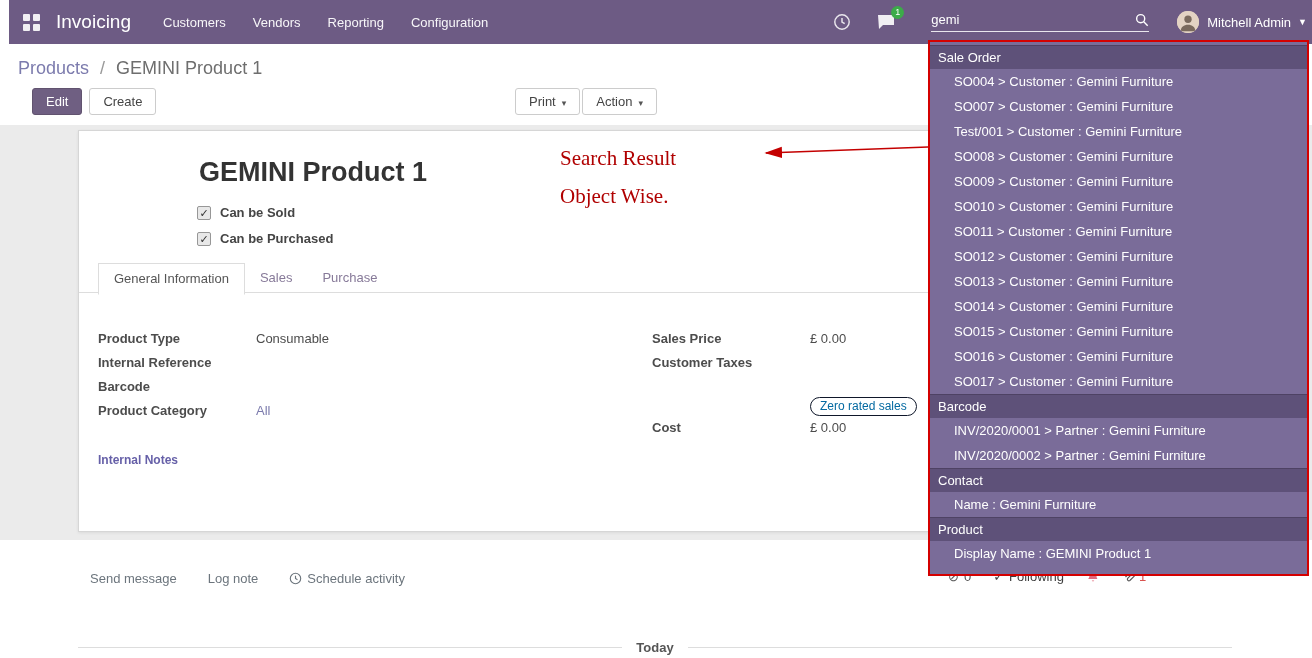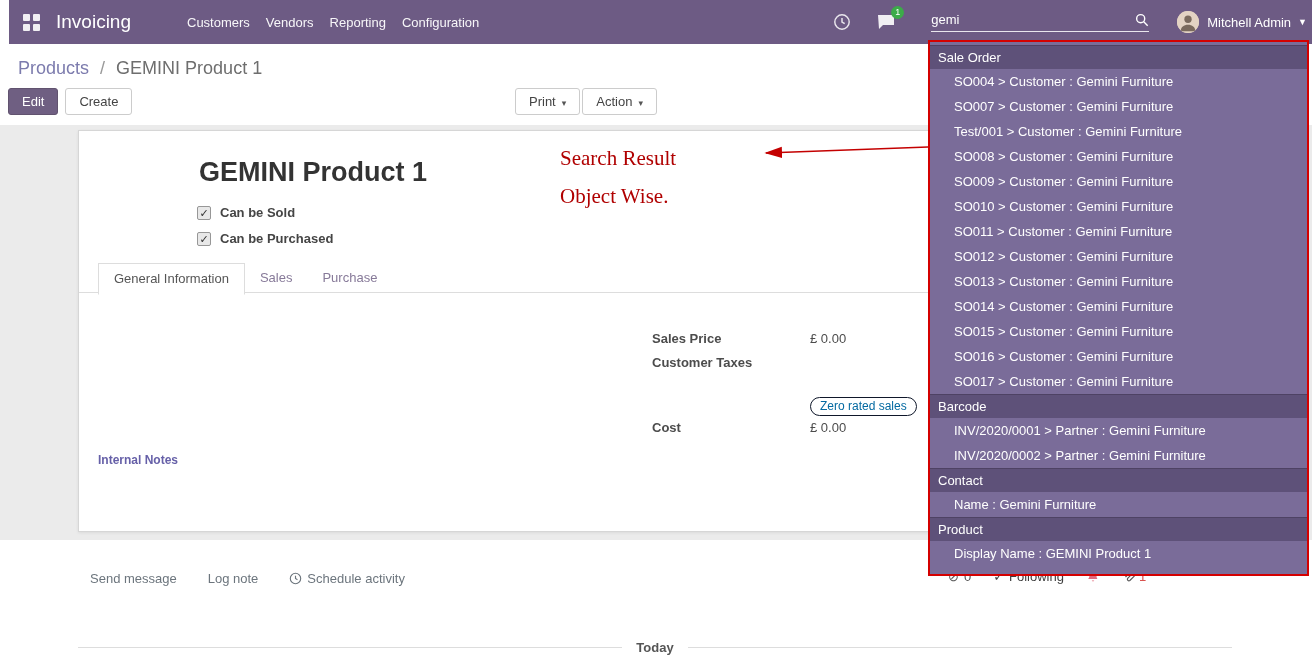--- a/index.html
+++ b/index.html
@@ -6,21 +6,21 @@
   body { font-family:"Liberation Sans", sans-serif; background:#fff; }
   .screen { position:relative; width:1312px; height:658px; background:#fff; overflow:hidden; }
 
   
   .navbar { position:absolute; top:0; left:9px; width:100%; height:44px; background:#6d5b84;
             display:flex; align-items:center; color:#fff; z-index:2; }
   .apps-grid { margin-left:14px; width:17px; height:17px; display:grid;
                grid-template-columns:7px 7px; grid-template-rows:7px 7px; gap:3px; cursor:pointer; }
   .apps-grid span { background:rgba(255,255,255,.9); border-radius:1px; }
   .brand { margin-left:16px; font-size:19px; font-weight:500; cursor:pointer; }
-  .nav-menus { margin-left:56px; display:flex; gap:16px; font-size:13px; }
+  .nav-menus { margin-left:32px; display:flex; gap:27px; font-size:13px; }
   .nav-menu { color:rgba(255,255,255,.95); cursor:pointer; }
   .nav-right { margin-left:auto; display:flex; align-items:center; padding-right:14px; }
   .nav-icon { width:18px; height:18px; color:rgba(255,255,255,.85); cursor:pointer; position:relative; }
   .nav-icon svg { width:100%; height:100%; }
   .icon-clock { margin-right:26px; }
   .icon-chat  { margin-right:36px; }
   .badge { position:absolute; top:-7px; right:-9px; min-width:13px; height:13px; background:#3cab49;
            border-radius:50%; color:#fff; font-size:9px; line-height:13px; text-align:center; padding:0 2px; }
   .nav-search { width:218px; display:flex; align-items:center; border-bottom:1px solid rgba(255,255,255,.85);
                 padding-bottom:4px; margin-right:28px; }
@@ -30,21 +30,21 @@
   .search-icon svg { width:100%; height:100%; }
   .avatar { width:22px; height:22px; border-radius:50%; background:#e3d3c3; overflow:hidden; display:inline-block; cursor:pointer; }
   .avatar svg { width:100%; height:100%; }
   .user-name { margin-left:8px; font-size:13px; cursor:pointer; }
   .user-caret { margin-left:7px; font-size:9px; cursor:pointer; }
 
   
   .breadcrumb { position:absolute; top:58px; left:18px; font-size:18px; color:#6e6e6e; }
   .bc-link { color:#7C7BAD; cursor:pointer; }
   .bc-sep { margin:0 6px; color:#999; }
-  .btn-row { position:absolute; top:88px; left:8px; display:flex; gap:7px; }
+  .btn-row { position:absolute; top:88px; left:32px; display:flex; gap:7px; }
   .btn-center { position:absolute; top:88px; left:515px; display:flex; gap:2px; }
   .btn { font-size:13px; padding:5px 13px; border-radius:3px; cursor:pointer;
          font-family:"Liberation Sans", sans-serif; }
   .btn-primary { background:#6f5f82; color:#fff; border:1px solid #61536f; }
   .btn-default { background:#fff; color:#444; border:1px solid #ccc; }
   .caret { font-size:9px; margin-left:6px; color:#555; }
 
   
   .sheet-bg { position:absolute; top:125px; left:0; width:100%; height:415px; background:#ebebeb; }
   .card { position:absolute; top:5px; left:78px; width:1154px; height:402px; background:#fff;
@@ -182,20 +182,38 @@
             <span class="cb-label">Can be Purchased</span>
           </div>
         </div>
       <div class="tab-strip">
         <div class="tabs">
             <span class="tab active">General Information</span>
             <span class="tab">Sales</span>
             <span class="tab">Purchase</span>
           </div>
       </div>
+      <div class="fields fields-left">
+          <div class="field-row">
+            <span class="f-label">Product Type</span>
+            <span class="f-value">Consumable</span>
+          </div>
+          <div class="field-row">
+            <span class="f-label">Internal Reference</span>
+            <span class="f-value"></span>
+          </div>
+          <div class="field-row">
+            <span class="f-label">Barcode</span>
+            <span class="f-value"></span>
+          </div>
+          <div class="field-row">
+            <span class="f-label">Product Category</span>
+            <span class="f-value link">All</span>
+          </div>
+        </div>
       <div class="fields fields-right">
           <div class="field-row">
             <span class="f-label">Sales Price</span>
             <span class="f-value">£ 0.00</span>
           </div>
           <div class="field-row">
             <span class="f-label">Customer Taxes</span>
             <span class="tag-pill">Zero rated sales</span>
           </div>
           <div class="field-row">

